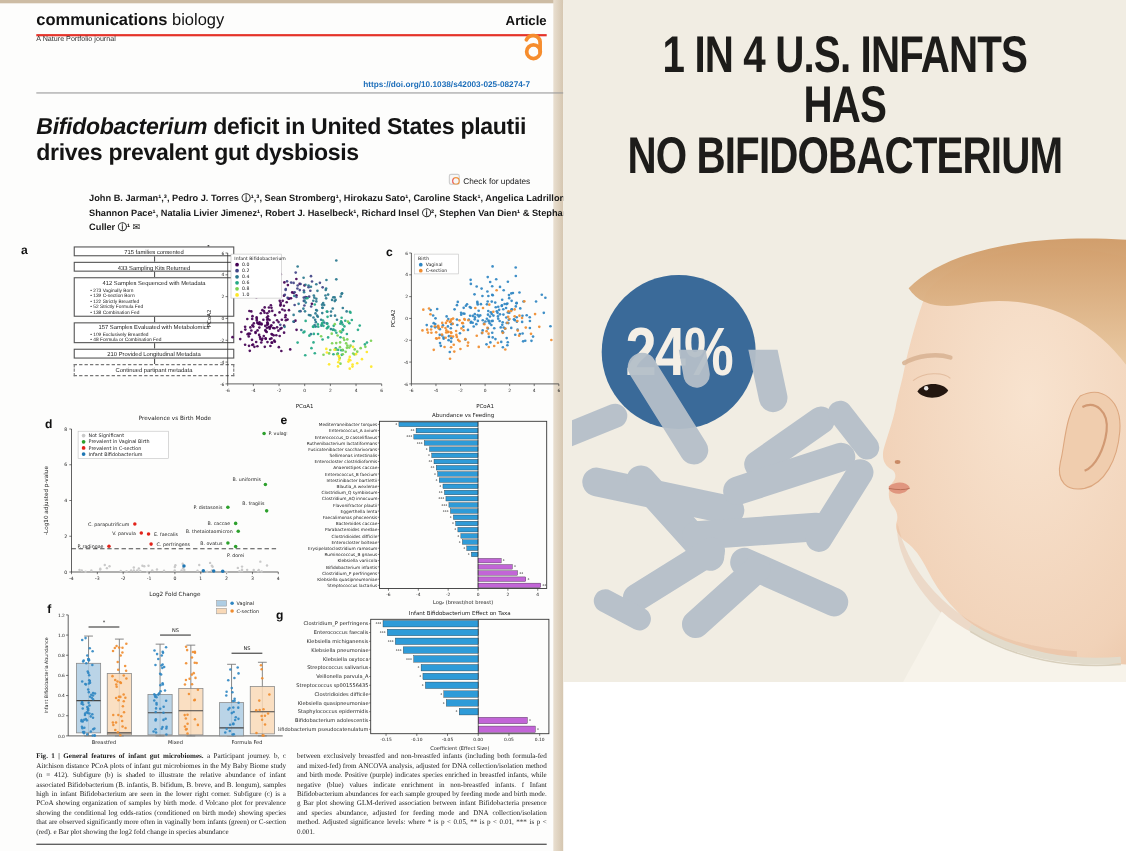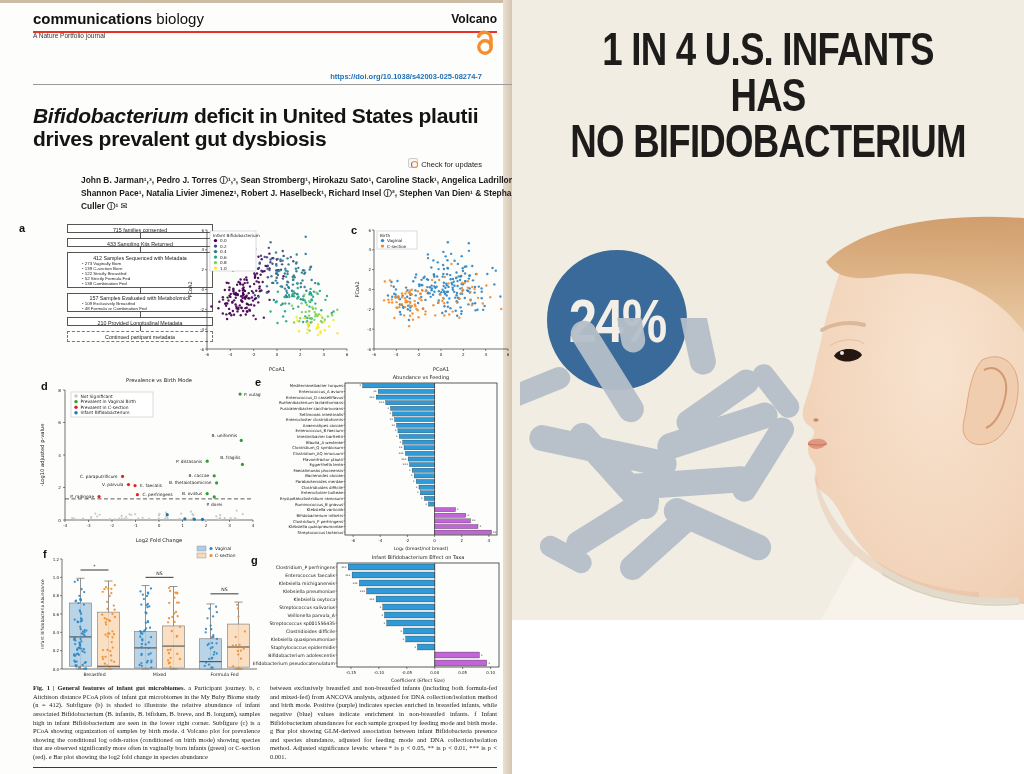--- a/index.html
+++ b/index.html
@@ -68,21 +68,21 @@
 </head>
 <body>
 
 <div id="stage">
 
   <div id="paper">
     <div class="topstrip"></div>
     <div class="edgestrip"></div>
 
     <div class="masthead">
-      <span class="article">Volcano</span>
+      <span class="article">Article</span>
       <span class="jname"><b>communications</b> <span>biology</span></span>
     </div>
     <div class="subbrand">A Nature Portfolio journal</div>
 
     <div class="oa-icon">
       <svg width="24" height="26" viewBox="0 0 24 26">
         <circle cx="12" cy="17" r="6.2" fill="none" stroke="#f68d2e" stroke-width="3.4"></circle>
         <path d="M 18 17 L 18 8 A 6.5 6.5 0 0 0 5.6 6.2" fill="none" stroke="#f68d2e" stroke-width="3.4" stroke-linecap="round"></path>
       </svg>
     </div>

